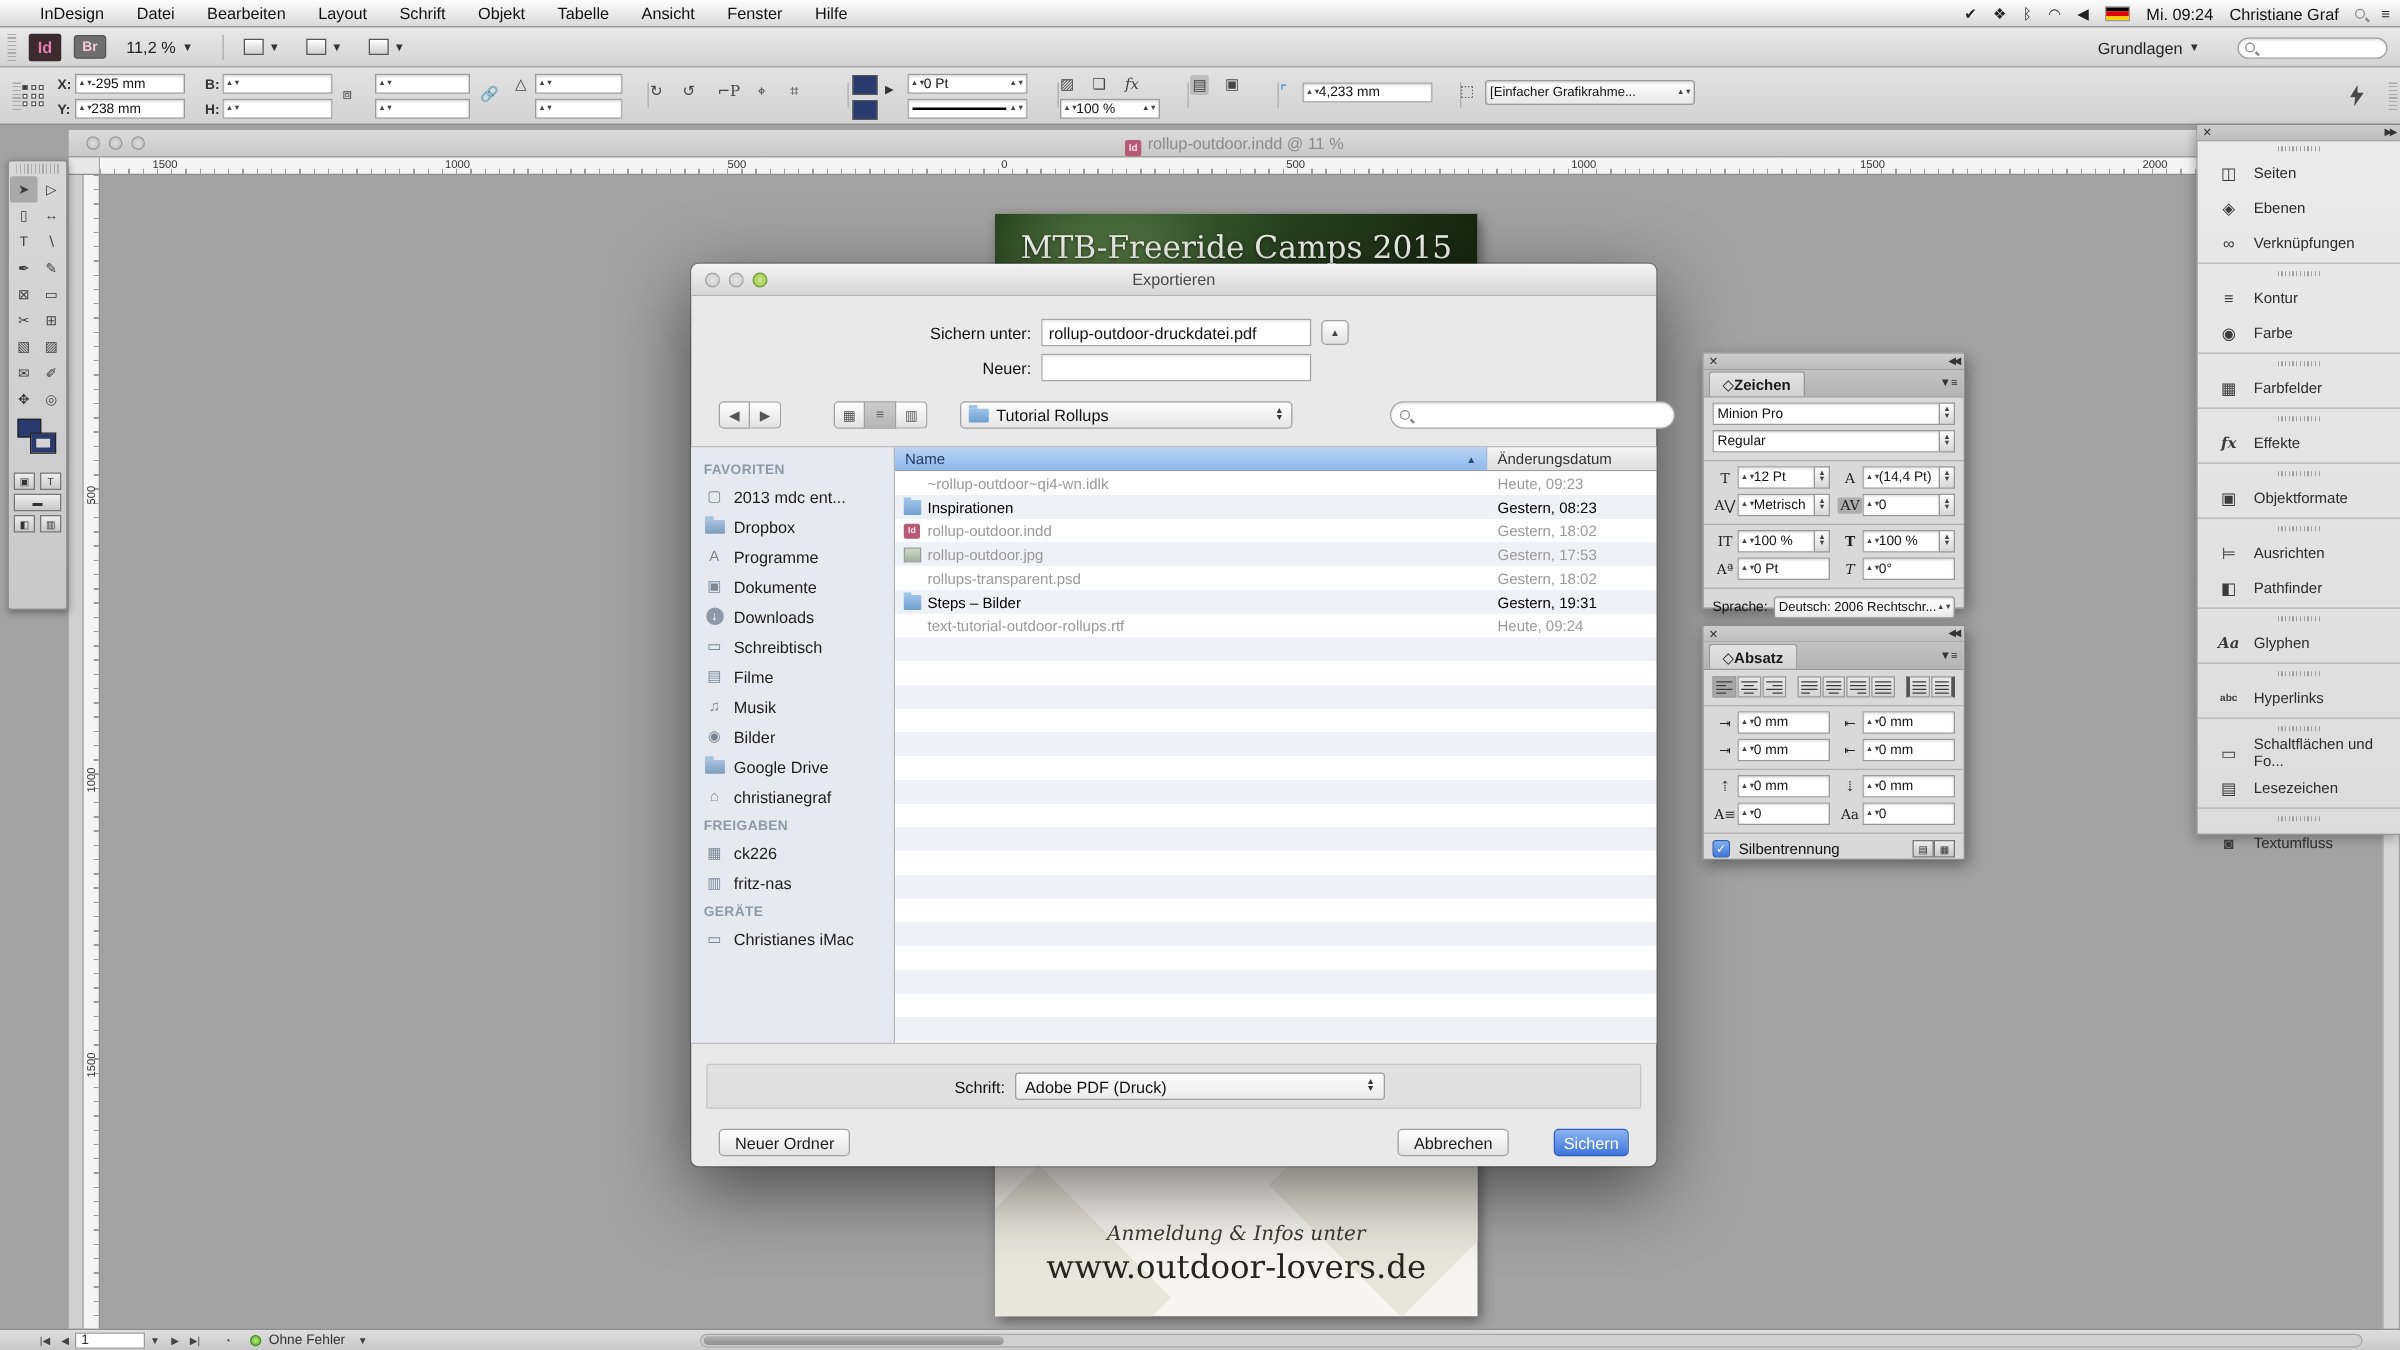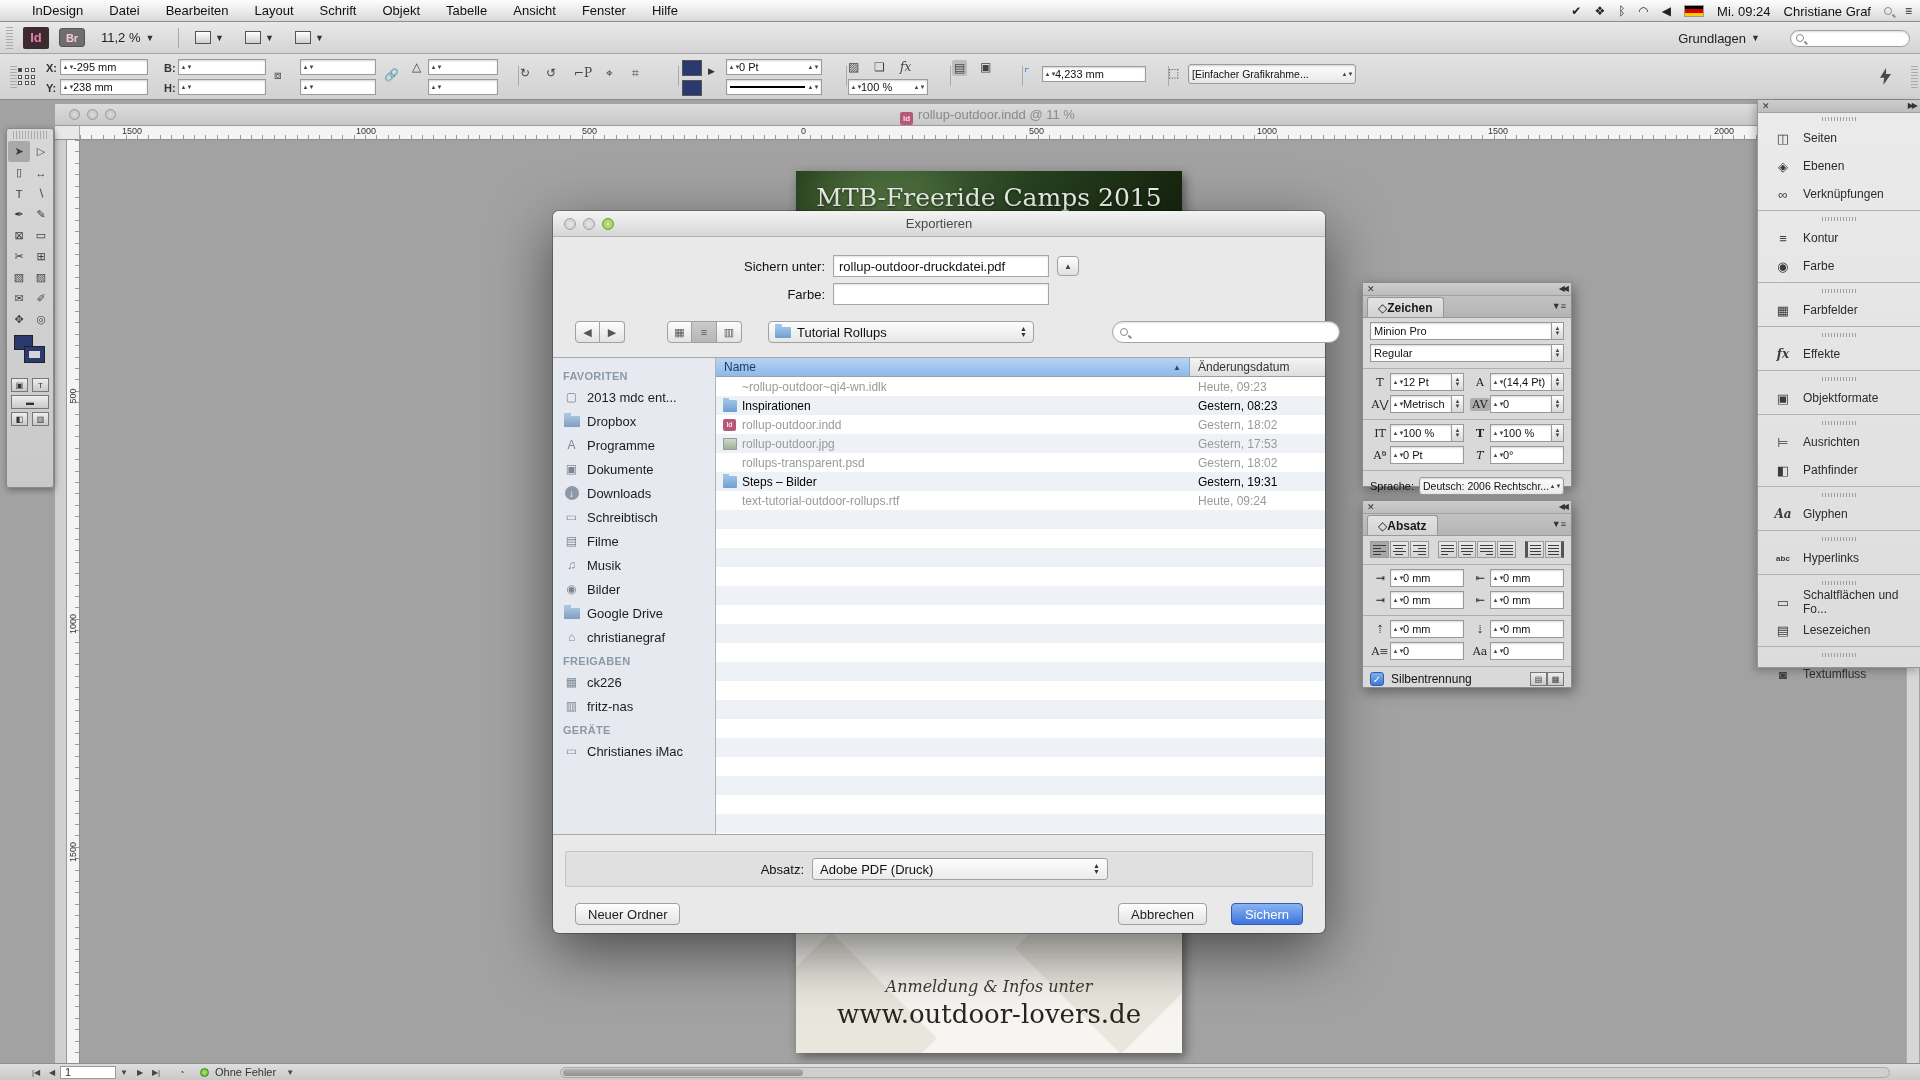--- a/index.html
+++ b/index.html
@@ -469,21 +469,21 @@
       </div>
       <div class="txt">Exportieren</div>
     </div>
 
     <div class="drow" style="left:0;top:44px;width:772px;">
       <div class="dlabel">Sichern unter:</div>
       <div class="dinput">rollup-outdoor-druckdatei.pdf</div>
       <div class="upbtn">▲</div>
     </div>
     <div class="drow" style="left:0;top:72px;width:772px;">
-      <div class="dlabel">Farbe:</div>
+      <div class="dlabel">Neuer:</div>
       <div class="dinput"></div>
     </div>
 
     <div class="drow" style="left:22px;top:110px;">
       <div class="seg">
         <span class="sbtn">◀</span>
         <span class="sbtn">▶</span>
       </div>
       <div class="seg" style="margin-left:42px;">
         <span class="sbtn">▦</span>
@@ -612,30 +612,30 @@
             <div class="frow dim">
               <span class="fic page"></span>
               <span>text-tutorial-outdoor-rollups.rtf</span>
               <span class="fdate">Heute, 09:24</span>
             </div>
           </div>
       </div>
     </div>
 
     <div class="fmtstrip">
-      <div class="fmtlabel">Absatz:</div>
+      <div class="fmtlabel">Schrift:</div>
       <div class="fmtdd">
         <span>Adobe PDF (Druck)</span>
           <span class="popud">▲<br>▼</span>
       </div>
     </div>
 
     <div class="macbtn abs" style="left:22px;top:692px;">Neuer Ordner</div>
     <div class="macbtn abs" style="right:118px;top:692px;">Abbrechen</div>
-    <div class="macbtn blue abs" style="right:22px;top:692px;width:72px;">Sichern</div>
+    <div class="macbtn blue abs" style="right:22px;top:692px;width:60px;">Sichern</div>
   </div>
 
   <div class="panel" style="left:1362px;top:282px;width:210px;height:205px;">
     <div class="pmicro">
       <span class="x">✕</span>
       <span class="coll">◀◀</span>
     </div>
     <div class="ptabs">
       <div class="ptab">◇ <b>Zeichen</b></div>
       <span class="pmenu">▼≡</span>

